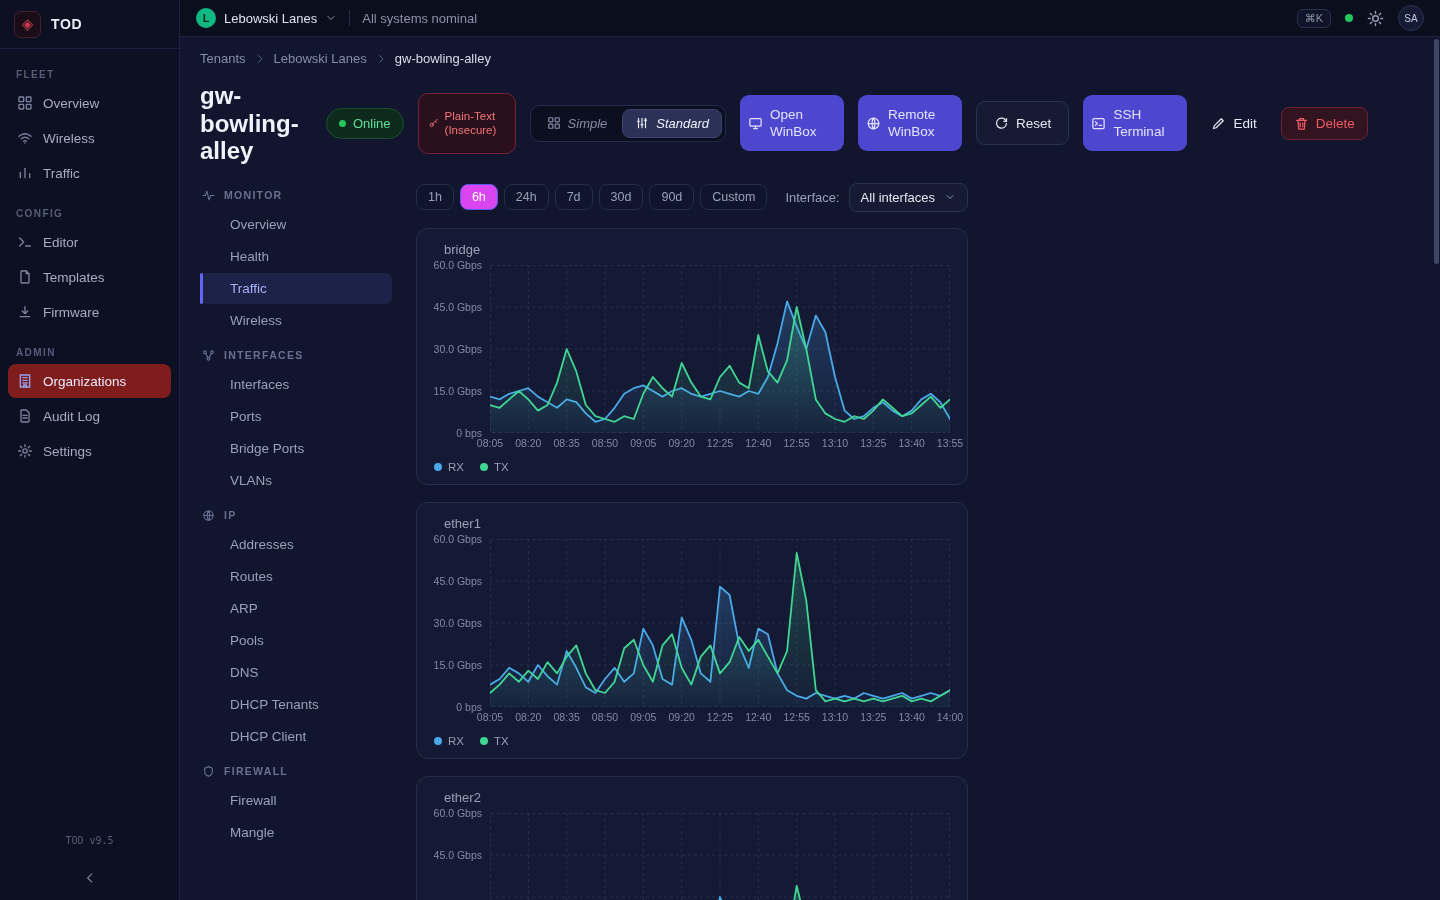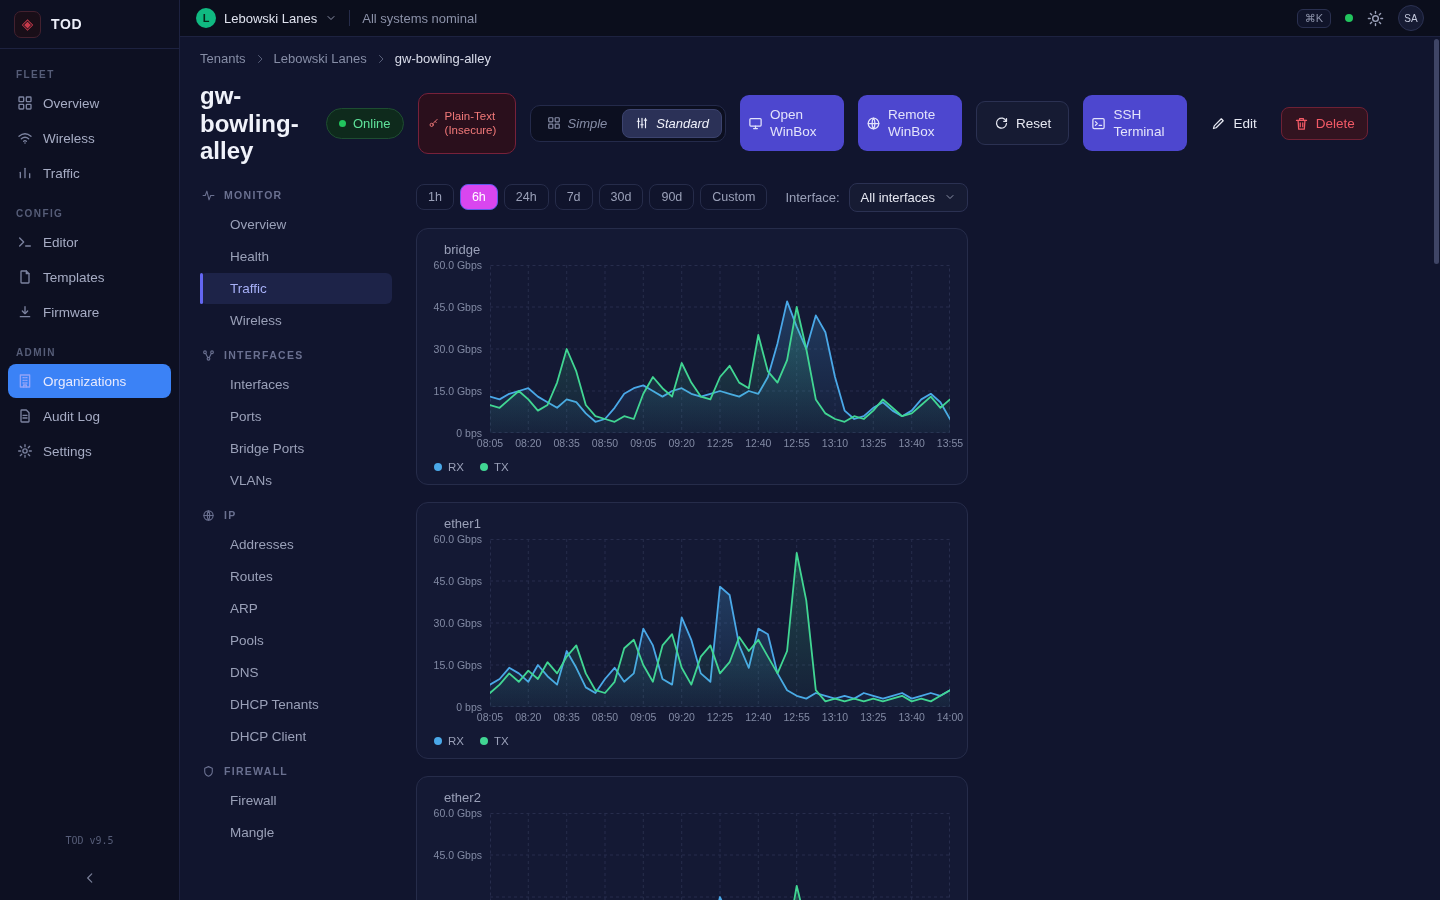--- a/index.html
+++ b/index.html
@@ -8,21 +8,21 @@
   button{font-family:inherit;}
 
   
   .sidebar{width:180px;min-width:180px;background:#0d1022;border-right:1px solid #1d2240;display:flex;flex-direction:column;}
   .logo-row{height:49px;display:flex;align-items:center;gap:10px;padding:0 14px;border-bottom:1px solid #1d2240;}
   .logo-box{width:27px;height:27px;border-radius:7px;border:1px solid #43212f;background:#190e18;display:flex;align-items:center;justify-content:center;color:#c93a4b;font-size:15px;}
   .logo-text{font-weight:700;font-size:14px;letter-spacing:.6px;color:#eceef8;}
   .side-nav{padding:2px 0;}
   .side-label{font-size:10px;letter-spacing:1.4px;color:#565d78;margin:18px 16px 6px;font-weight:700;text-transform:uppercase;}
   .side-item{display:flex;align-items:center;gap:10px;margin:1px 8px;padding:9px 9px;border-radius:8px;color:#a6acc4;font-size:13.5px;cursor:pointer;}
-  .side-item.active{background:#3b82f6;color:#e8eafd;}
+  .side-item.active{background:#7f1d1d;color:#e8eafd;}
   .side-item [data-icon]{width:16px;height:16px;color:#7c83a0;}
   .side-item.active [data-icon]{color:#93a4f8;}
   .side-footer{margin-top:auto;padding:10px 0 6px;}
   .version{font-family:"DejaVu Sans Mono",monospace;font-size:10px;color:#565d78;text-align:center;margin-bottom:16px;}
   .collapse-row{display:flex;justify-content:center;padding:9px 0;color:#7a8099;cursor:pointer;}
   .collapse-row [data-icon]{width:14px;height:14px;}
 
   
   .shell{flex:1;display:flex;flex-direction:column;min-width:0;}
   .topbar{height:37px;min-height:37px;background:#0b0e1c;border-bottom:1px solid #1d2240;display:flex;align-items:center;gap:12px;padding:0 16px;}

